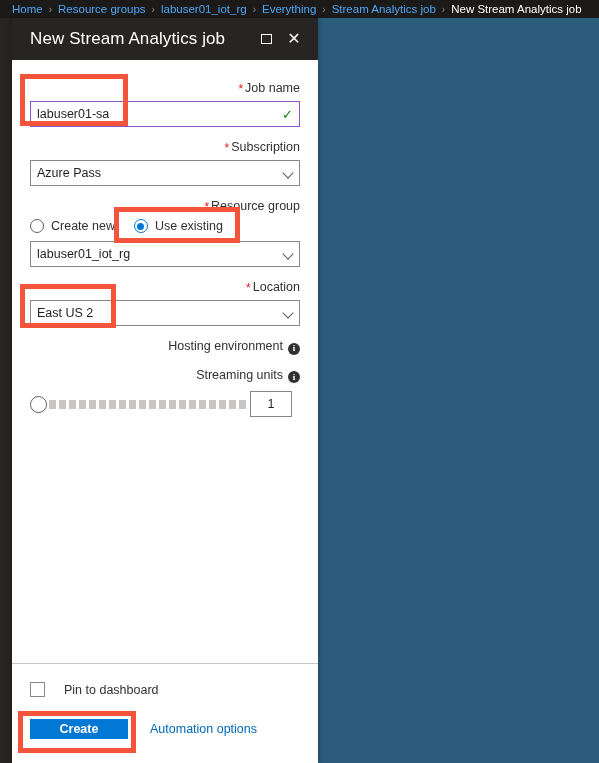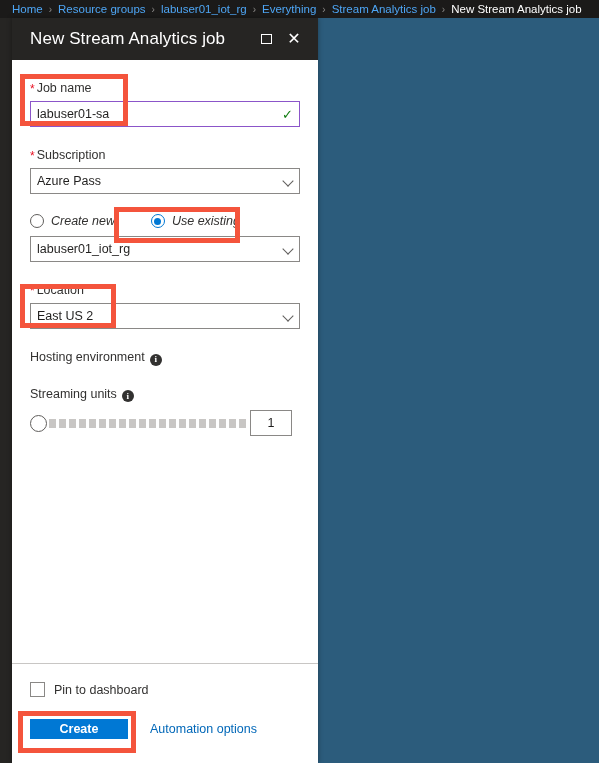--- a/index.html
+++ b/index.html
@@ -47,21 +47,21 @@
   }
   .sq{width:11px;height:10px;border:1.6px solid #ffffff;box-sizing:border-box;}
   .xglyph{font-size:16px;line-height:1;font-weight:300;}
 
   
   #form{
     position:absolute;left:0;top:42px;width:306px;
     box-sizing:border-box;padding:20px 18px 0 18px;
     color:#323130;font-size:12.5px;
   }
-  .field{margin-bottom:20px;position:relative;}
+  .field{margin-bottom:12px;position:relative;text-align:right;}
   .lbl{font-size:12.5px;color:#323130;margin-bottom:4px;display:block;line-height:16px;}
   .req{color:#e81123;font-size:12px;margin-right:2px;vertical-align:text-top;}
 
   .txtbox{
     height:26px;border:1px solid #8a8886;background:#fff;
     display:flex;align-items:center;box-sizing:border-box;
     padding:0 6px;font-size:12.5px;color:#201f1e;
   }
   .txtbox.focused{border:1px solid #8b55c9;}
   .check-ok{margin-left:auto;color:#107c10;font-size:13px;font-weight:700;}
@@ -72,21 +72,21 @@
     padding:12px 6px;font-size:12.5px;color:#201f1e;cursor:pointer;
   }
   .chev{margin-left:auto;width:9px;height:9px;position:relative;}
   .chev:before{
     content:"";position:absolute;left:0;top:0;width:7px;height:7px;
     border-right:1.4px solid #605e5c;border-bottom:1.4px solid #605e5c;
     transform:rotate(45deg);
   }
 
   
-  .radio-row{display:flex;align-items:center;gap:36px;margin-top:2px;margin-bottom:8px;font-style:italic;}
+  .radio-row{display:flex;align-items:center;gap:19px;margin-top:2px;margin-bottom:8px;}
   .radio{display:flex;align-items:center;gap:7px;cursor:pointer;font-size:12.5px;}
   .rcircle{
     width:14px;height:14px;border-radius:50%;border:1.4px solid #605e5c;
     box-sizing:border-box;display:flex;align-items:center;justify-content:center;background:#fff;
   }
   .rcircle.sel{border-color:#0078d4;}
   .rcircle.sel:after{content:"";width:7px;height:7px;border-radius:50%;background:#0078d4;}
 
   
   .info{
@@ -120,21 +120,21 @@
   }
 
   
   #footer-div{
     position:absolute;left:0;top:645px;width:306px;height:1px;background:#c8c6c4;
   }
   #footer{
     position:absolute;left:0;top:646px;width:306px;height:99px;
     background:#ffffff;box-sizing:border-box;padding:18px 18px 0 18px;
   }
-  .cb-row{display:flex;align-items:center;gap:9px;font-size:12.5px;color:#323130;cursor:pointer;}
+  .cb-row{display:flex;align-items:center;gap:19px;font-size:12.5px;color:#323130;cursor:pointer;}
   .cbox{width:15px;height:15px;border:1px solid #8a8886;background:#fff;box-sizing:border-box;}
   .btn-row{display:flex;align-items:center;margin-top:22px;}
   #create-btn{
     width:98px;height:20px;background:#0078d4;color:#fff;
     display:flex;align-items:center;justify-content:center;
     font-size:12.5px;font-weight:700;cursor:pointer;border:none;
     font-family:"Liberation Sans",sans-serif;
   }
   #automation-link{
     margin-left:22px;color:#0067b8;font-size:12.5px;cursor:pointer;
@@ -190,20 +190,23 @@
       <span class="lbl">
         <span class="req">*</span><span>Subscription</span>
       </span>
       <div class="select">
         <span>Azure Pass</span>
         <span class="chev"></span>
       </div>
     </div>
 
     <div class="field">
+      <span class="lbl">
+        <span class="req">*</span><span>Resource group</span>
+      </span>
       <div class="radio-row">
         <span class="radio">
           <span class="rcircle"></span>
           <span>Create new</span>
         </span>
         <span class="radio">
           <span class="rcircle sel"></span>
           <span>Use existing</span>
         </span>
       </div>

